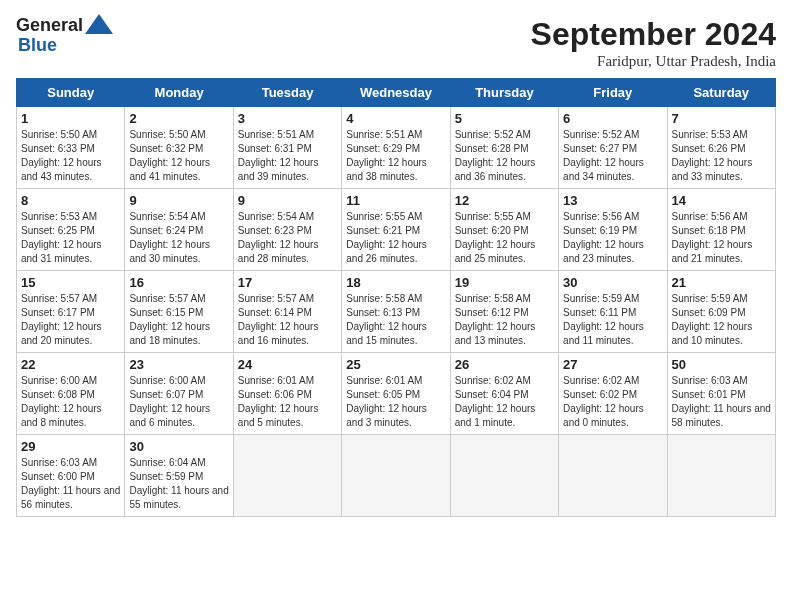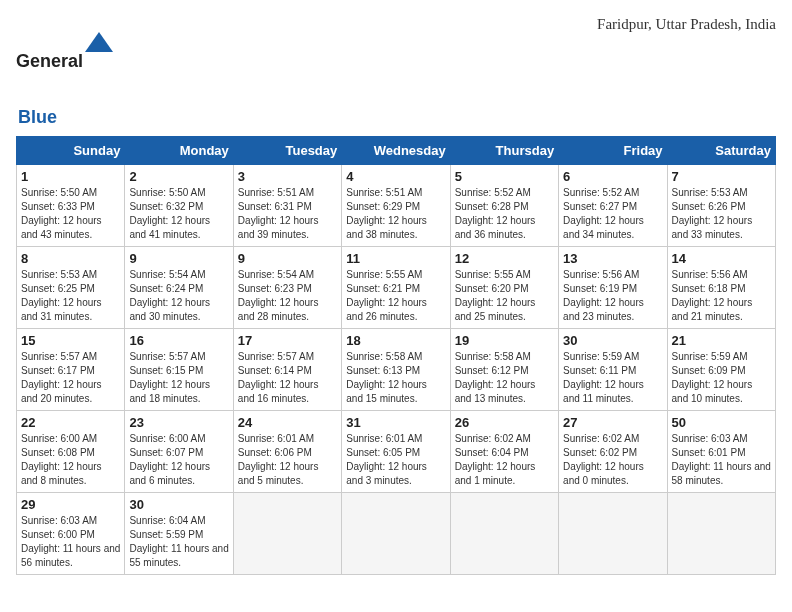--- a/index.html
+++ b/index.html
@@ -19,21 +19,20 @@
     .logo {
       display: flex;
       flex-direction: column;
       align-items: flex-start;
     }
     .logo-text {
       font-size: 18px;
       font-weight: bold;
       color: #222;
       line-height: 1.1;
-      margin-top: 36px;
     }
     .title-area {
       text-align: right;
     }
     .title-area h1 {
       font-size: 32px;
       font-weight: bold;
       color: #222;
     }
     .title-area h2 {
@@ -44,21 +43,21 @@
     }
     .calendar {
       width: 100%;
       border-collapse: collapse;
       font-size: 11px;
     }
     .calendar thead tr th {
       background-color: #1a5fa8;
       color: #fff;
       padding: 6px 4px;
-      text-align: right;
+      text-align: center;
       font-size: 13px;
       font-weight: bold;
       border: 1px solid #1a5fa8;
     }
     .calendar tbody tr td {
       vertical-align: top;
       border: 1px solid #ccc;
       padding: 4px 4px;
       width: calc(100% / 7);
       min-height: 80px;
@@ -89,20 +88,21 @@
       <span class="logo-text">
         <span>General</span>
       </span>
       <svg width="28" height="20" viewBox="0 0 28 20" style="margin-left:2px; margin-top:-4px;">
         <polygon points="0,20 14,0 28,20" fill="#1a5fa8"></polygon>
       </svg>
     </div>
     <span class="logo-text" style="color:#1a5fa8; margin-left:2px;text-align:right;">Blue</span>
   </div>
   <div class="title-area">
+    <h1>September 2024</h1>
     <h2>Faridpur, Uttar Pradesh, India</h2>
   </div>
 </div>
 
 <table class="calendar">
   <thead>
     <tr>
       <th>Sunday</th>
       <th>Monday</th>
       <th>Tuesday</th>
@@ -210,21 +210,21 @@
         </td>
         <td>
           <span class="day-number">23</span>
           <div class="day-info">Sunrise: 6:00 AM<br>Sunset: 6:07 PM<br>Daylight: 12 hours and 6 minutes.</div>
         </td>
         <td>
           <span class="day-number">24</span>
           <div class="day-info">Sunrise: 6:01 AM<br>Sunset: 6:06 PM<br>Daylight: 12 hours and 5 minutes.</div>
         </td>
         <td>
-          <span class="day-number">31</span>
+          <span class="day-number">25</span>
           <div class="day-info">Sunrise: 6:01 AM<br>Sunset: 6:05 PM<br>Daylight: 12 hours and 3 minutes.</div>
         </td>
         <td>
           <span class="day-number">26</span>
           <div class="day-info">Sunrise: 6:02 AM<br>Sunset: 6:04 PM<br>Daylight: 12 hours and 1 minute.</div>
         </td>
         <td>
           <span class="day-number">27</span>
           <div class="day-info">Sunrise: 6:02 AM<br>Sunset: 6:02 PM<br>Daylight: 12 hours and 0 minutes.</div>
         </td>

